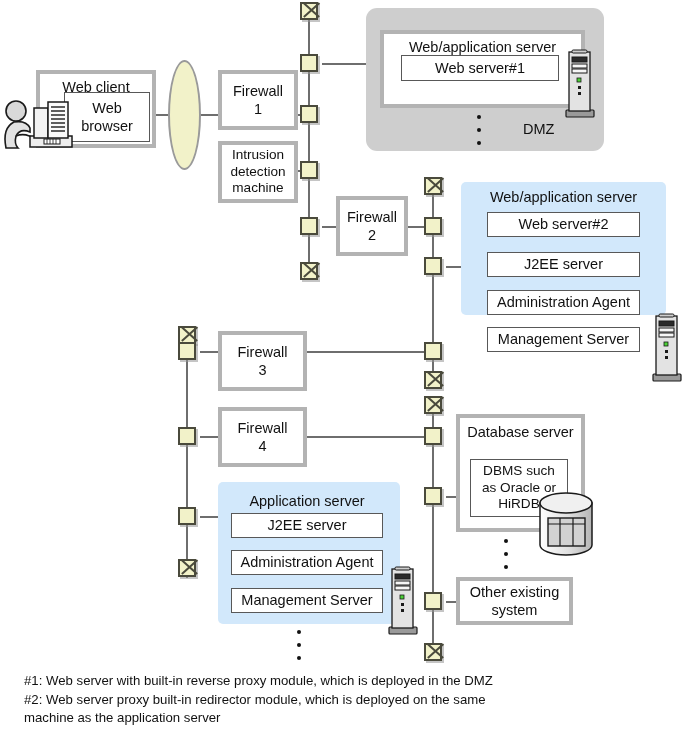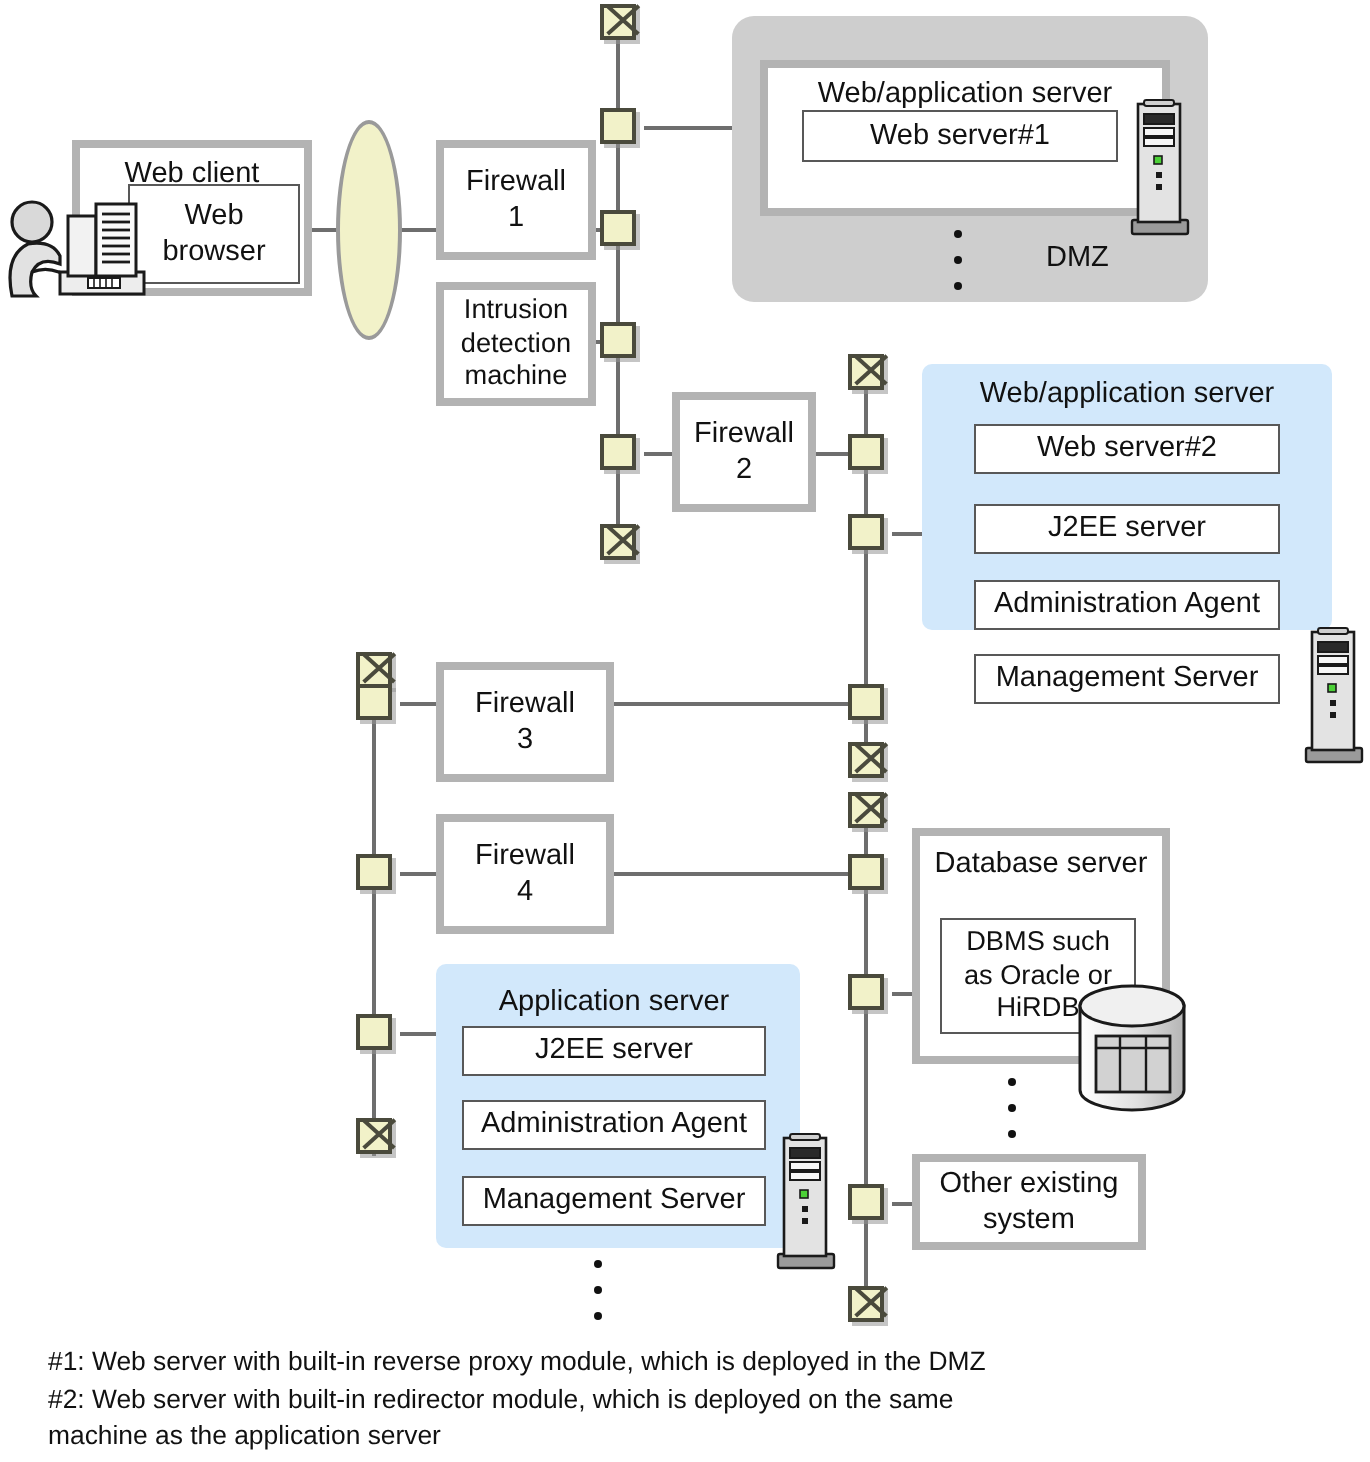--- a/index.html
+++ b/index.html
@@ -414,17 +414,17 @@
   <div class="node" style="left:178px; top:427px;"></div>
   <div class="node" style="left:178px; top:507px;"></div>
   <div class="node-x" style="left:178px; top:559px;">
     <div class="nx-box"></div>
       <div class="nx-d1"></div>
       <div class="nx-d2"></div>
   </div>
 
   <div id="footnotes">
     <div class="fn">#1: Web server with built-in reverse proxy module, which is deployed in the DMZ</div>
-    <div class="fn">#2: Web server with built-in redirector module, which is deployed on the same
+    <div class="fn">#2: Web server proxy built-in redirector module, which is deployed on the same
       machine as the application server</div>
   </div>
 
 </div>
 
 </body></html>

